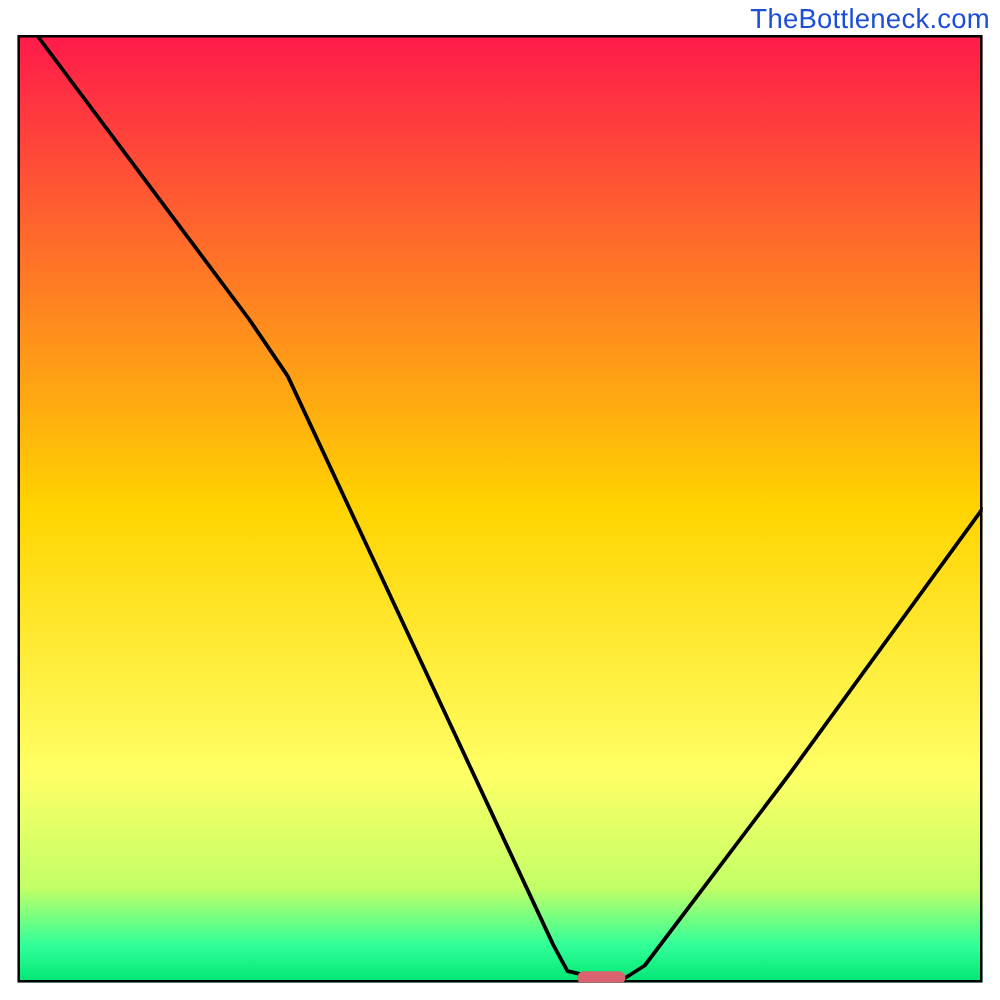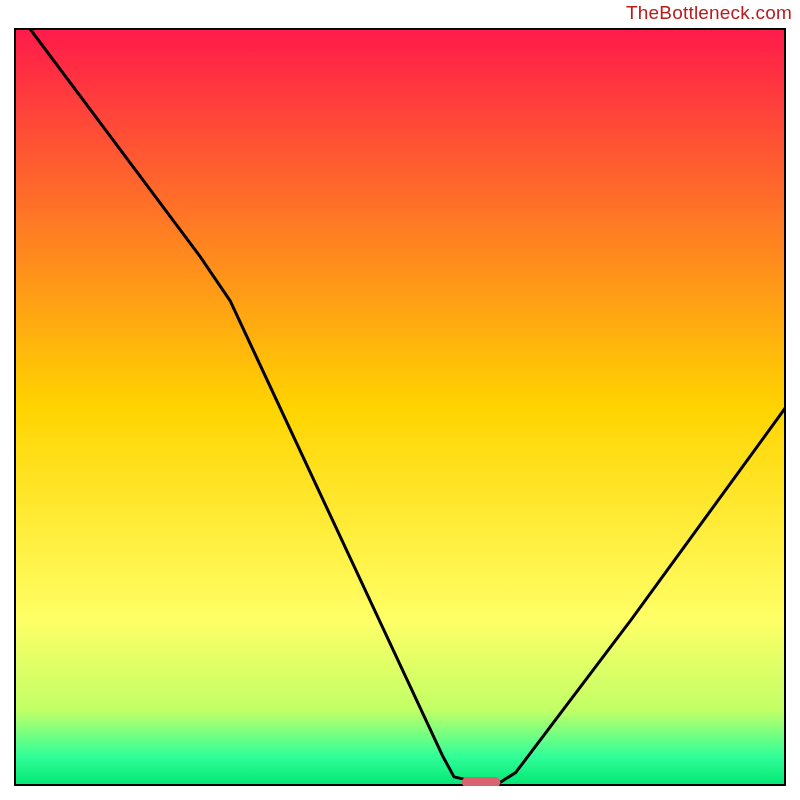--- a/index.html
+++ b/index.html
@@ -14,23 +14,23 @@
   .frame {
     position: relative;
     width: 800px;
     height: 800px;
     box-sizing: border-box;
   }
   .watermark {
     position: absolute;
     top: 2px;
     right: 8px;
-    font-size: 19px;
+    font-size: 22px;
     font-weight: 500;
-    color: #b91c1c;
+    color: #1d4ed8;
     letter-spacing: 0.2px;
     z-index: 10;
   }
   .plot {
     position: absolute;
     left: 14px;
     top: 28px;
     width: 772px;
     height: 758px;
     box-sizing: border-box;

